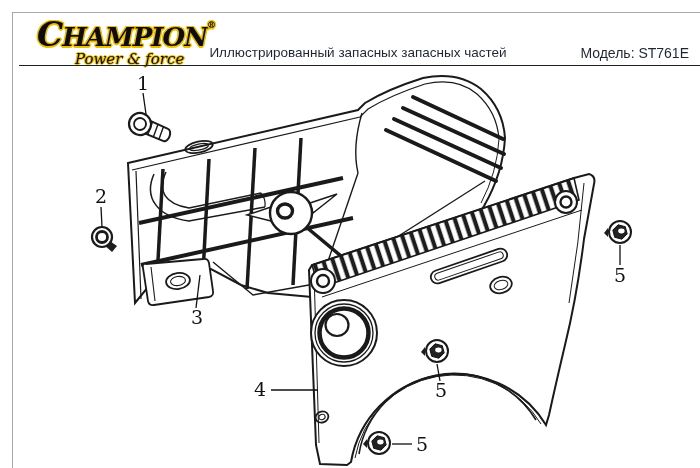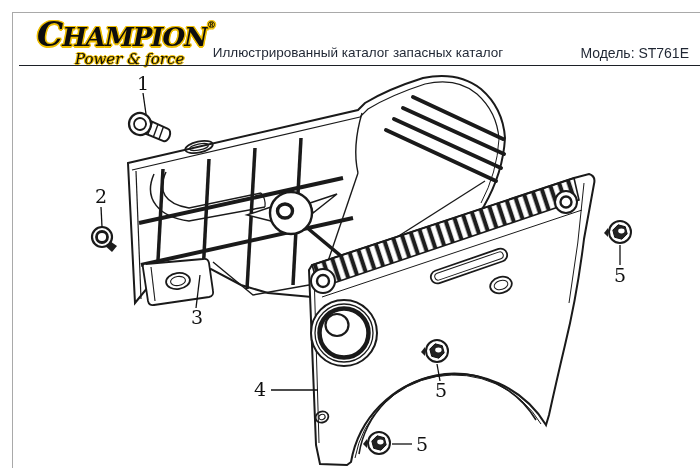--- a/index.html
+++ b/index.html
@@ -45,21 +45,21 @@
 </style>
 </head>
 <body>
 
 <div class="page">
 
   <div class="logo">
     <div class="brand"><span class="cap">C</span>HAMPION<sup>®</sup></div>
     <div class="tagline">Power &amp; force</div>
   </div>
-  <div class="doc-title">Иллюстрированный каталог запасных каталог</div>
+  <div class="doc-title">Иллюстрированный запасных запасных частей</div>
   <div class="model">Модель: ST761E</div>
   <div class="rule"></div>
 
   <svg class="diagram" width="698" height="412" viewBox="0 54 698 412">
     <defs>
       <pattern id="ventPattern" width="9.2" height="30" patternUnits="userSpaceOnUse" patternTransform="rotate(-18.4)">
         <rect x="2.4" y="0" width="4.2" height="30" fill="#1d1d1d"></rect>
       </pattern>
       <g id="boltHex">
         <path d="M-12,-4 l-4,5 l4,4 z" fill="#1d1d1d"></path>

